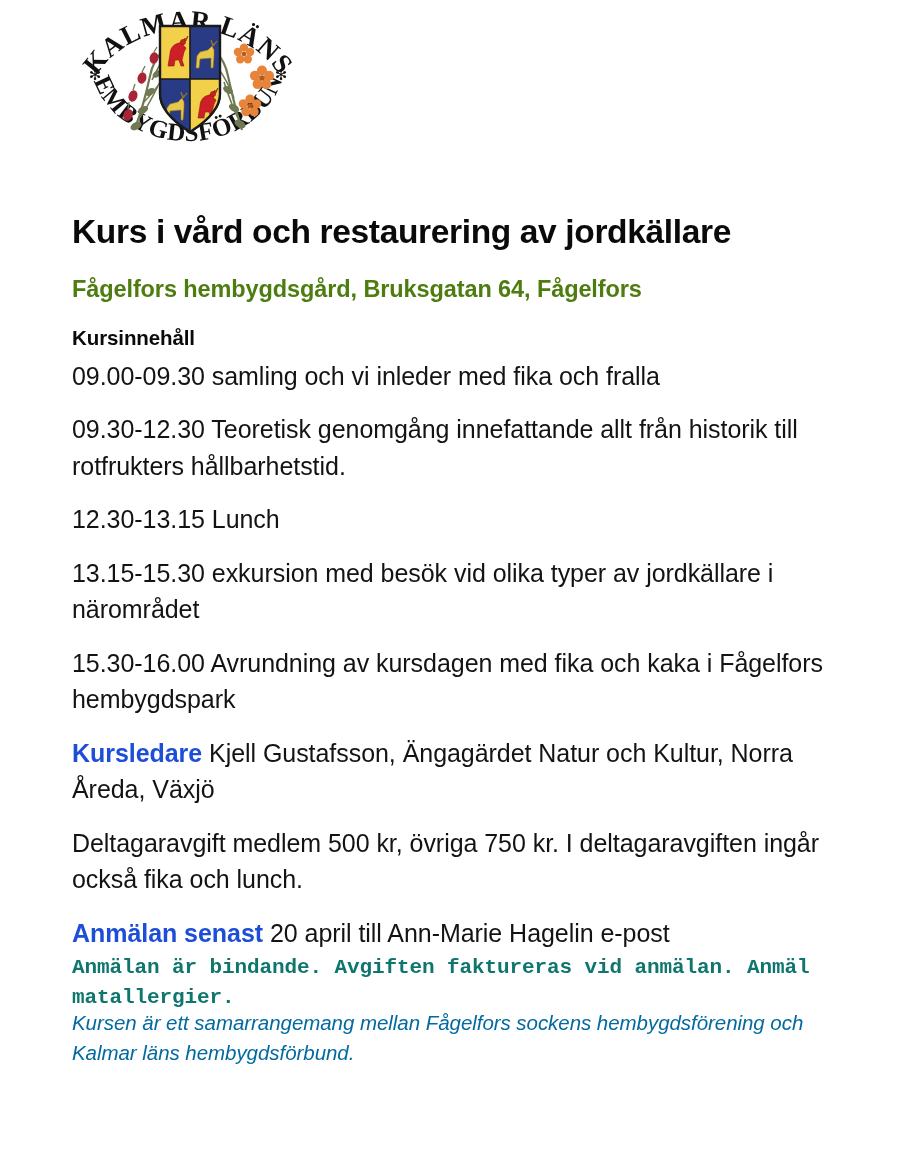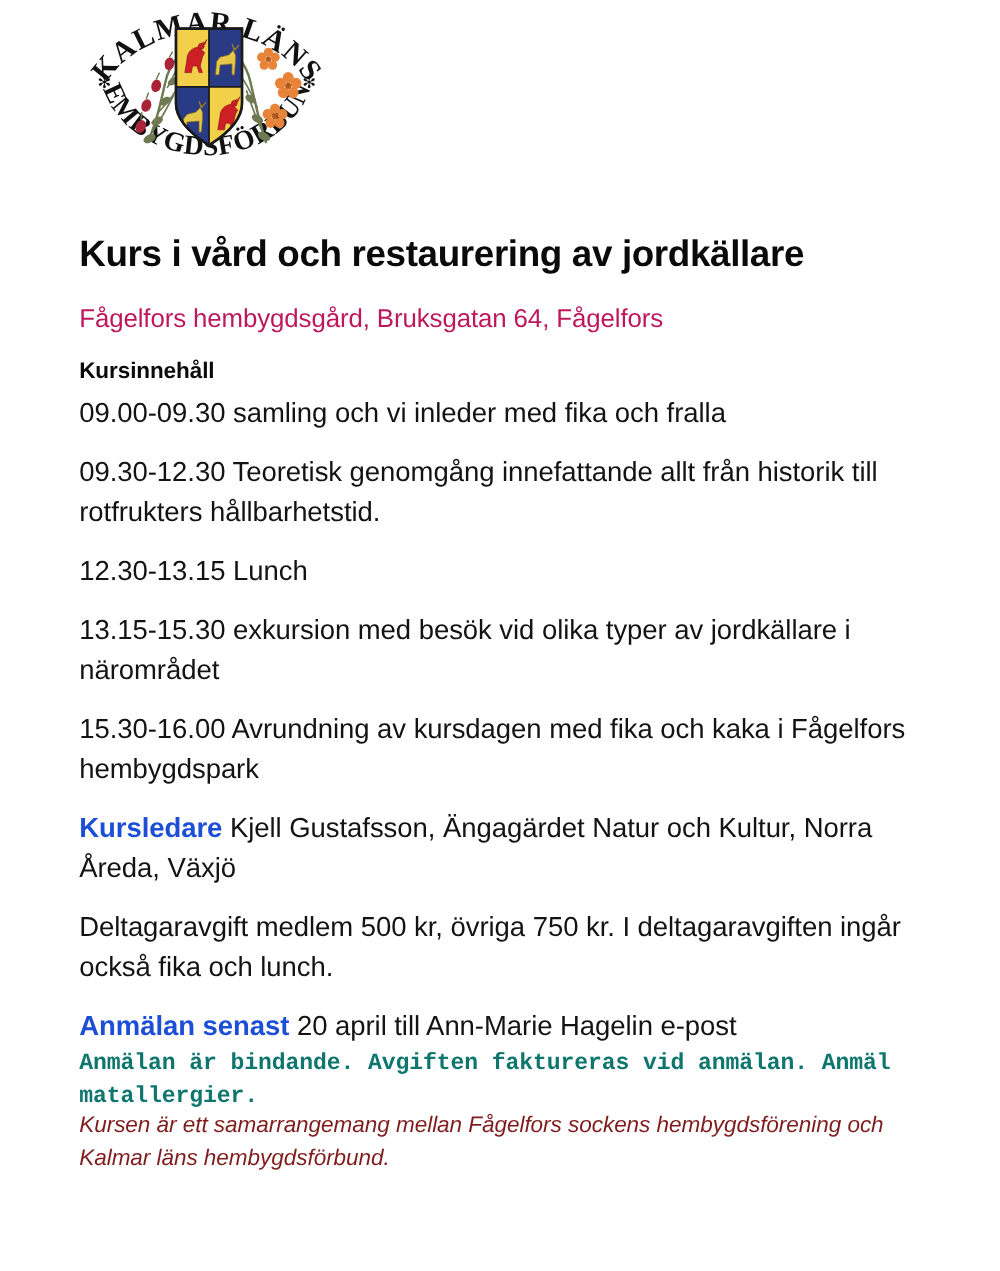--- a/index.html
+++ b/index.html
@@ -46,25 +46,25 @@
     font-size: 33.5px;
     font-weight: 700;
     letter-spacing: -0.35px;
     line-height: 1.18;
     margin: 0 0 22px 0;
     color: #0a0a0a;
   }
 
   p.lead {
     font-size: 23.5px;
-    font-weight: 400;
+    font-weight: 700;
     line-height: 1.3;
     margin: 0 0 21px 0;
     letter-spacing: -0.1px;
-    color: #be185d;
+    color: #4d7c0f;
   }
   p.lead.second { margin-bottom: 26px; }
 
   h2.section-heading {
     font-size: 20.5px;
     font-weight: 700;
     line-height: 1.25;
     margin: 12px 0 7px 0;
     letter-spacing: -0.1px;
     color: #0a0a0a;
@@ -107,21 +107,21 @@
     top: 1008px;
     width: 772px;
   }
   p.italic-note {
     font-size: 20.5px;
     font-style: italic;
     font-weight: 400;
     line-height: 1.48;
     margin: 0;
     letter-spacing: -0.05px;
-    color: #7f1d1d;
+    color: #0369a1;
   }
 </style>
 </head>
 <body>
 
 <div class="page">
 
   <div class="logo-wrap">
     <svg class="logo-svg" viewBox="0 0 232 162" xmlns="http://www.w3.org/2000/svg">
       <defs>

